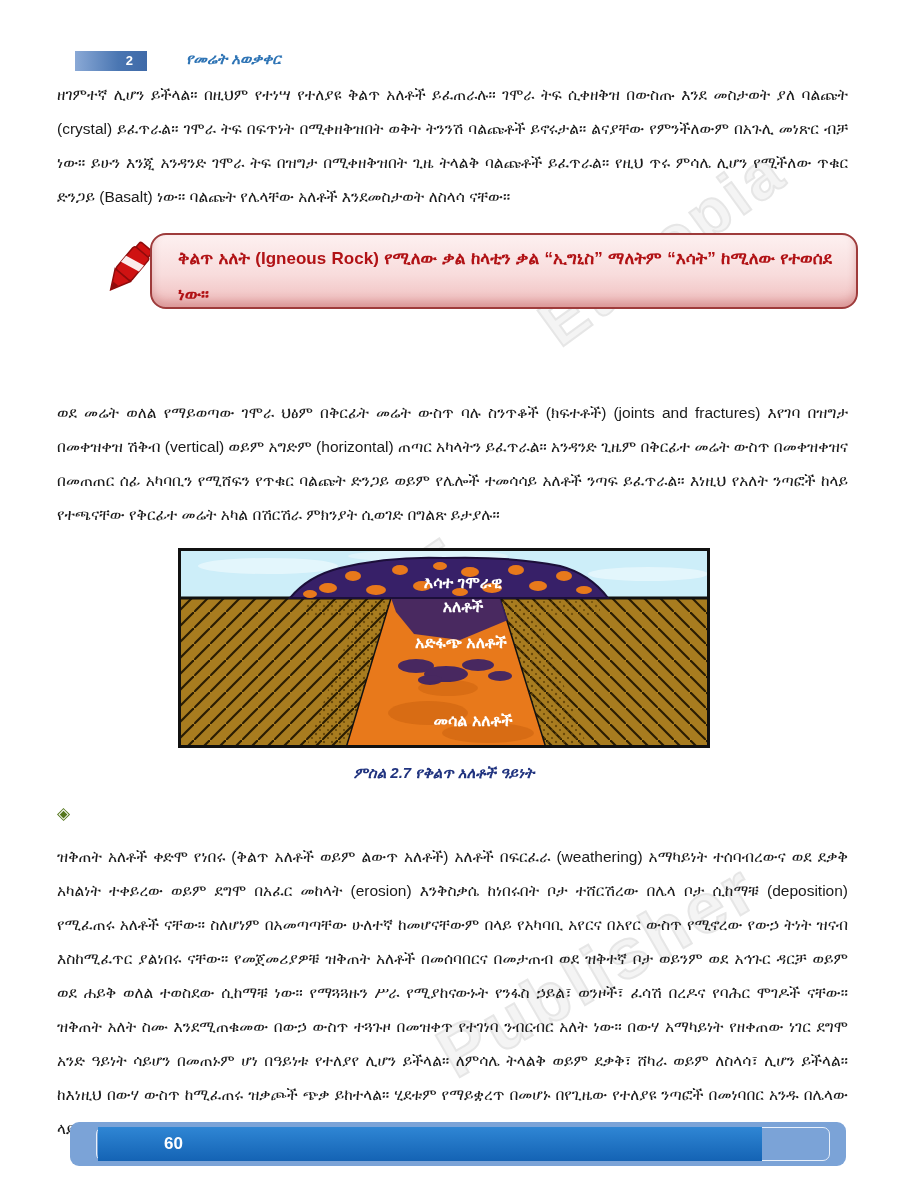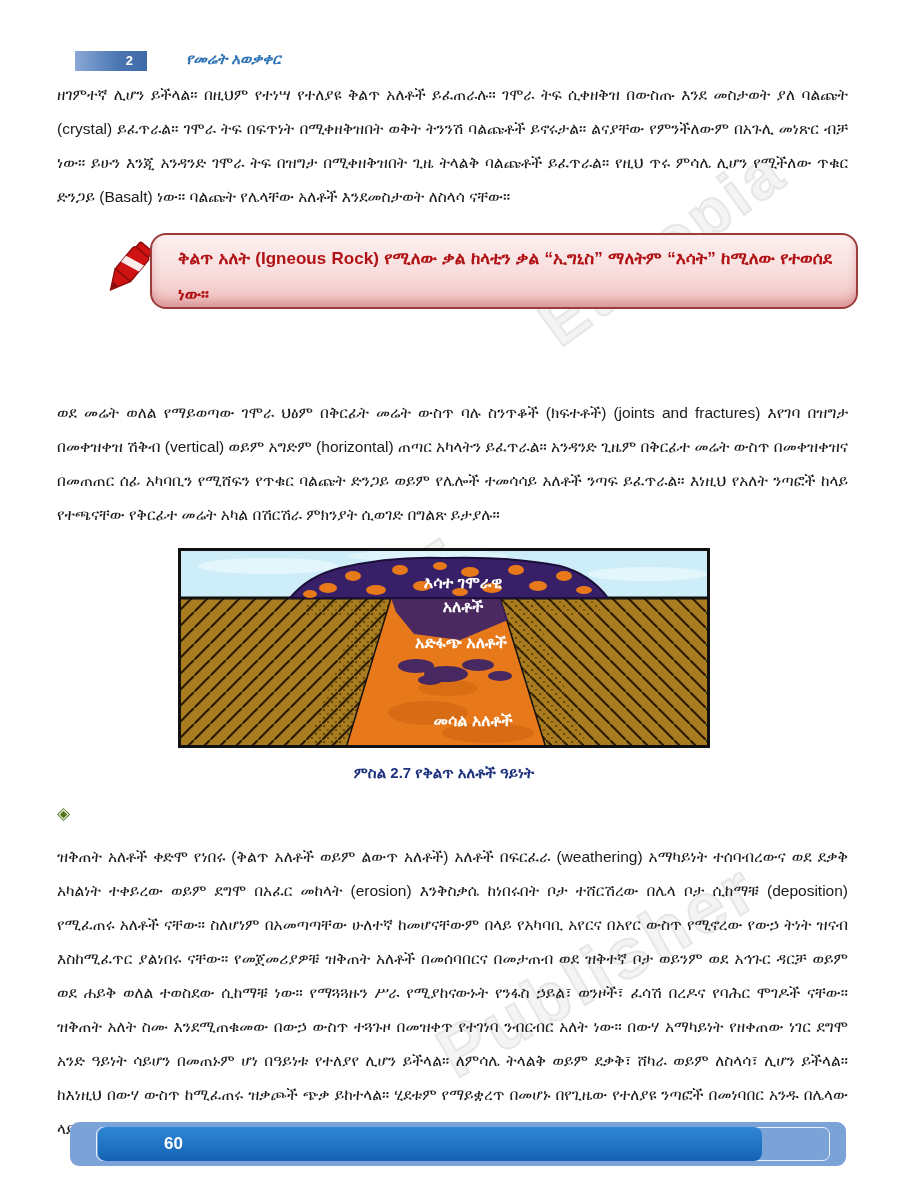--- a/index.html
+++ b/index.html
@@ -43,40 +43,40 @@
   }
   .callout-text{
     color:#b11215; font-weight:bold; font-size:17px; line-height:36px;
     padding:6px 24px 0 26px; text-align:justify;
   }
   .crayon{ position:absolute; left:101px; top:236px; }
   
   .figure{ position:absolute; left:178px; top:548px; width:532px; height:176px; }
   .fig-caption{
     position:absolute; left:178px; top:764px; width:532px; text-align:center;
-    color:#20337f; font-weight:bold; font-size:15px;
+    color:#20337f; font-weight:bold; font-style:italic; font-size:15px;
   }
   
   .section-heading{
     position:absolute; left:57px; top:803px; color:#55771d; font-weight:bold;
     font-size:19px; display:flex; align-items:center; gap:12px;
   }
   .section-heading .bullet{ font-size:17px; }
   
   .footer-bar{
     position:absolute; left:70px; top:1122px; width:776px; height:44px;
     background:#7ba3d7; border-radius:9px;
   }
   .footer-outline{
     position:absolute; left:26px; top:5px; right:16px; bottom:5px;
     border:1px solid #e8f0fa; border-radius:7px;
   }
   .footer-inner{
     position:absolute; left:28px; top:5px; width:664px; height:34px;
-    background:linear-gradient(180deg,#2f86d4,#1463b4); border-radius:8px;
+    background:linear-gradient(180deg,#2f86d4,#1463b4); border-radius:0;
     color:#ffffff; font-weight:bold; font-size:17px; line-height:34px;
     padding-left:66px; box-sizing:border-box;
   }
   svg text{ font-family:"Liberation Sans","DejaVu Sans",sans-serif; }
   .fig-label{ fill:#ffffff; font-weight:bold; font-size:16px; text-anchor:middle; }
 </style>
 </head>
 <body>
 
 <div id="page">

